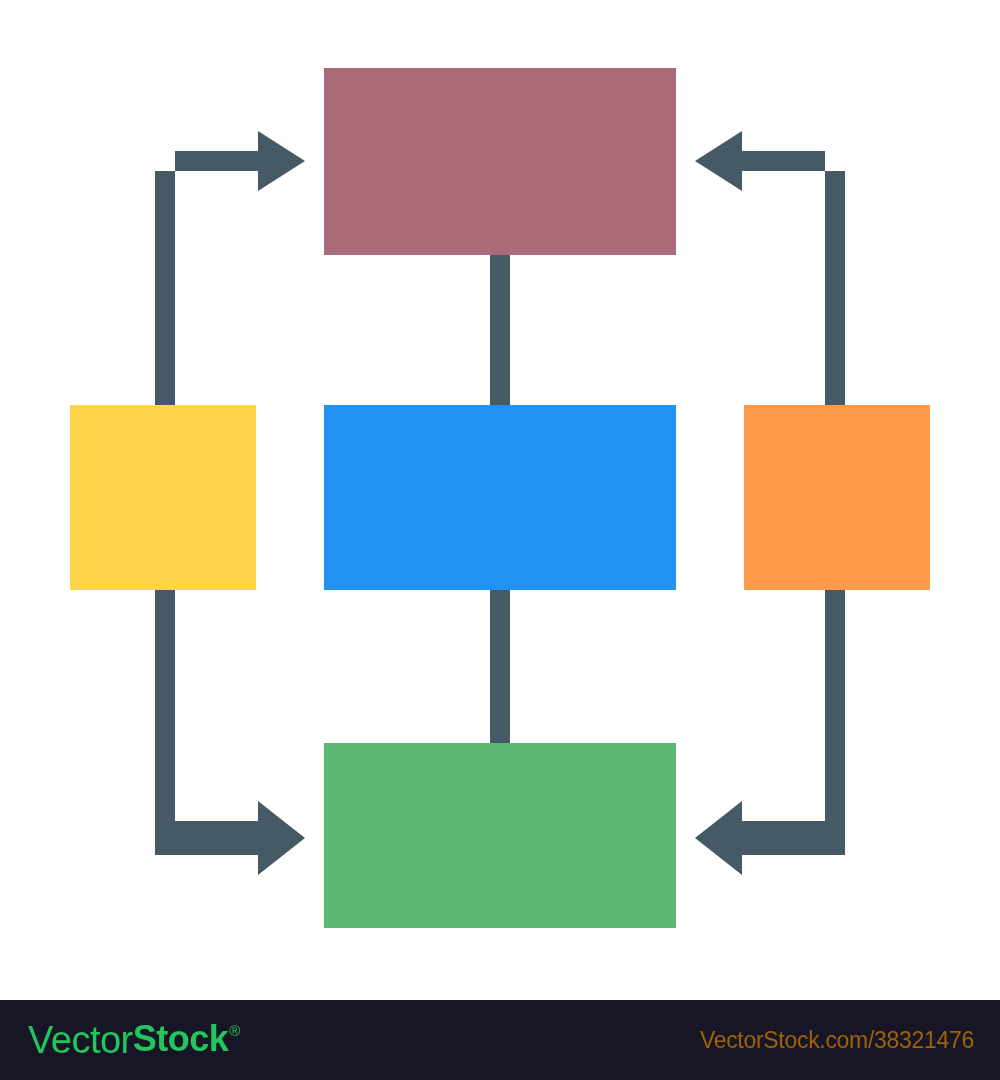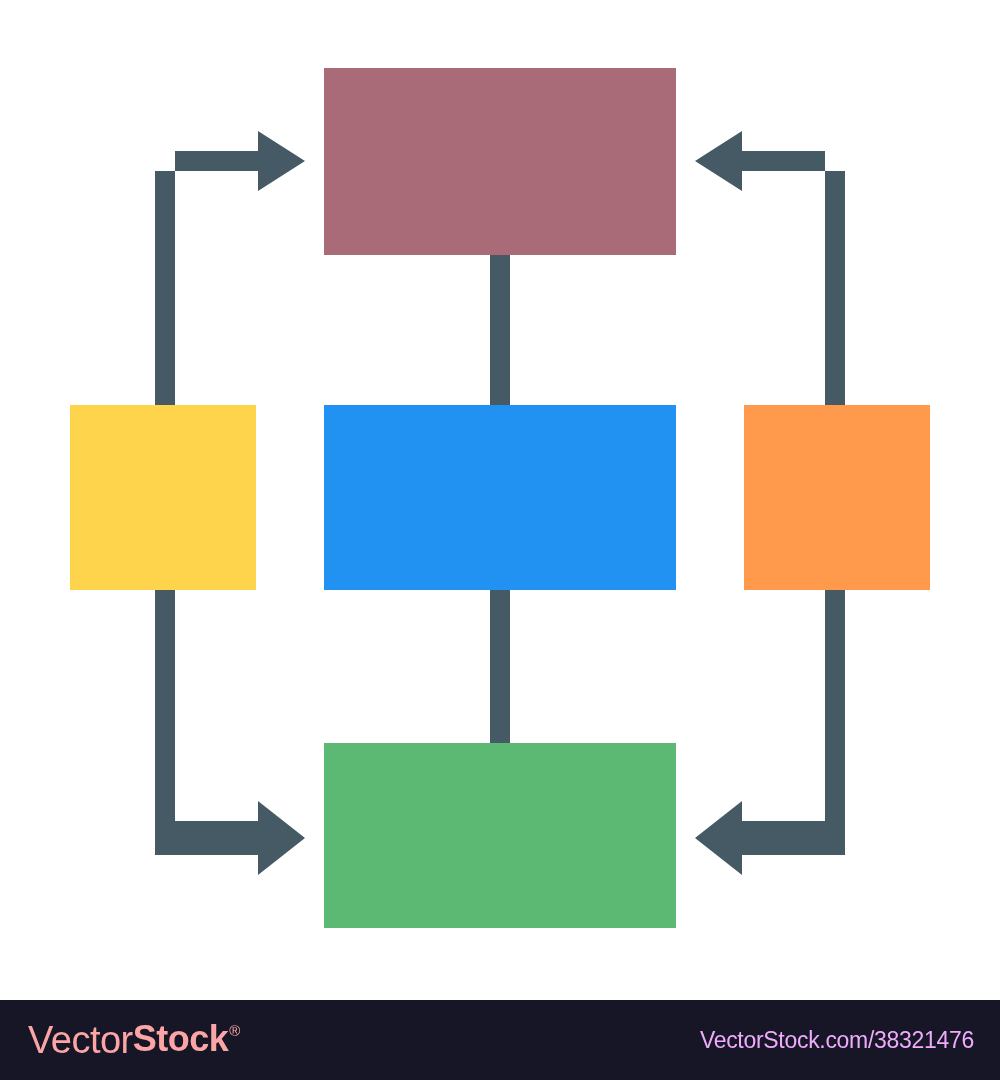--- a/index.html
+++ b/index.html
@@ -196,23 +196,23 @@
     </div>
 
     <div class="node" id="node-right" style="background: rgb(255, 154, 77); left: 744px; top: 405px; width: 186px; height: 185px;">
       <span class="node-label"></span>
     </div>
 
   </div>
 
   <div id="footer-bar" style="background: rgb(22, 22, 38);">
 
-    <div id="footer-logo" style="color: #fca5a5;">
+    <div id="footer-logo" style="color: #22c55e;">
       <span class="logo-vector">Vector</span>
       <span class="logo-stock">Stock</span>
       <span class="logo-reg">®</span>
     </div>
 
-    <div id="footer-url" style="color: #f0abfc;">VectorStock.com/38321476</div>
+    <div id="footer-url" style="color: #a16207;">VectorStock.com/38321476</div>
 
   </div>
 
 </div>
 
 </body></html>

